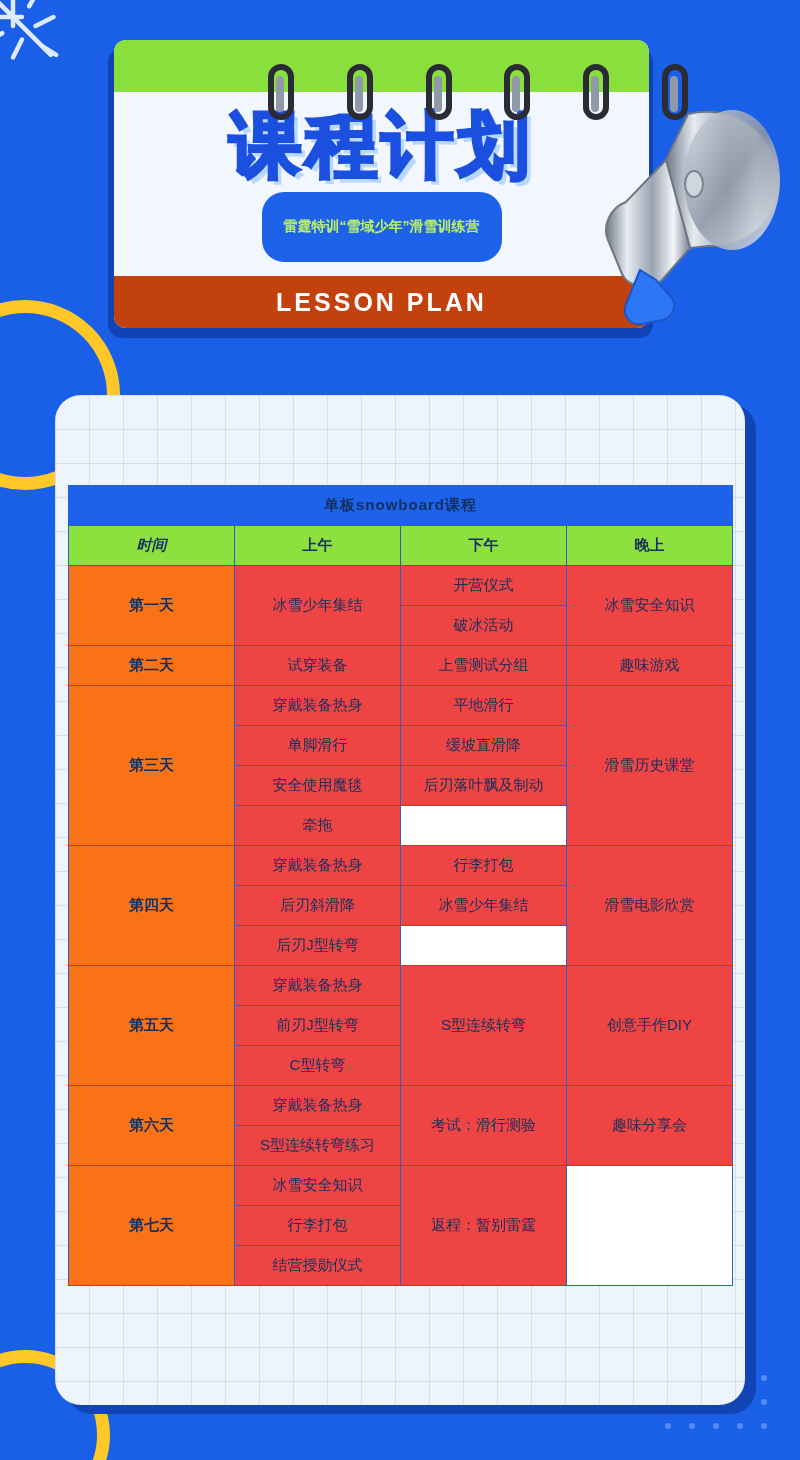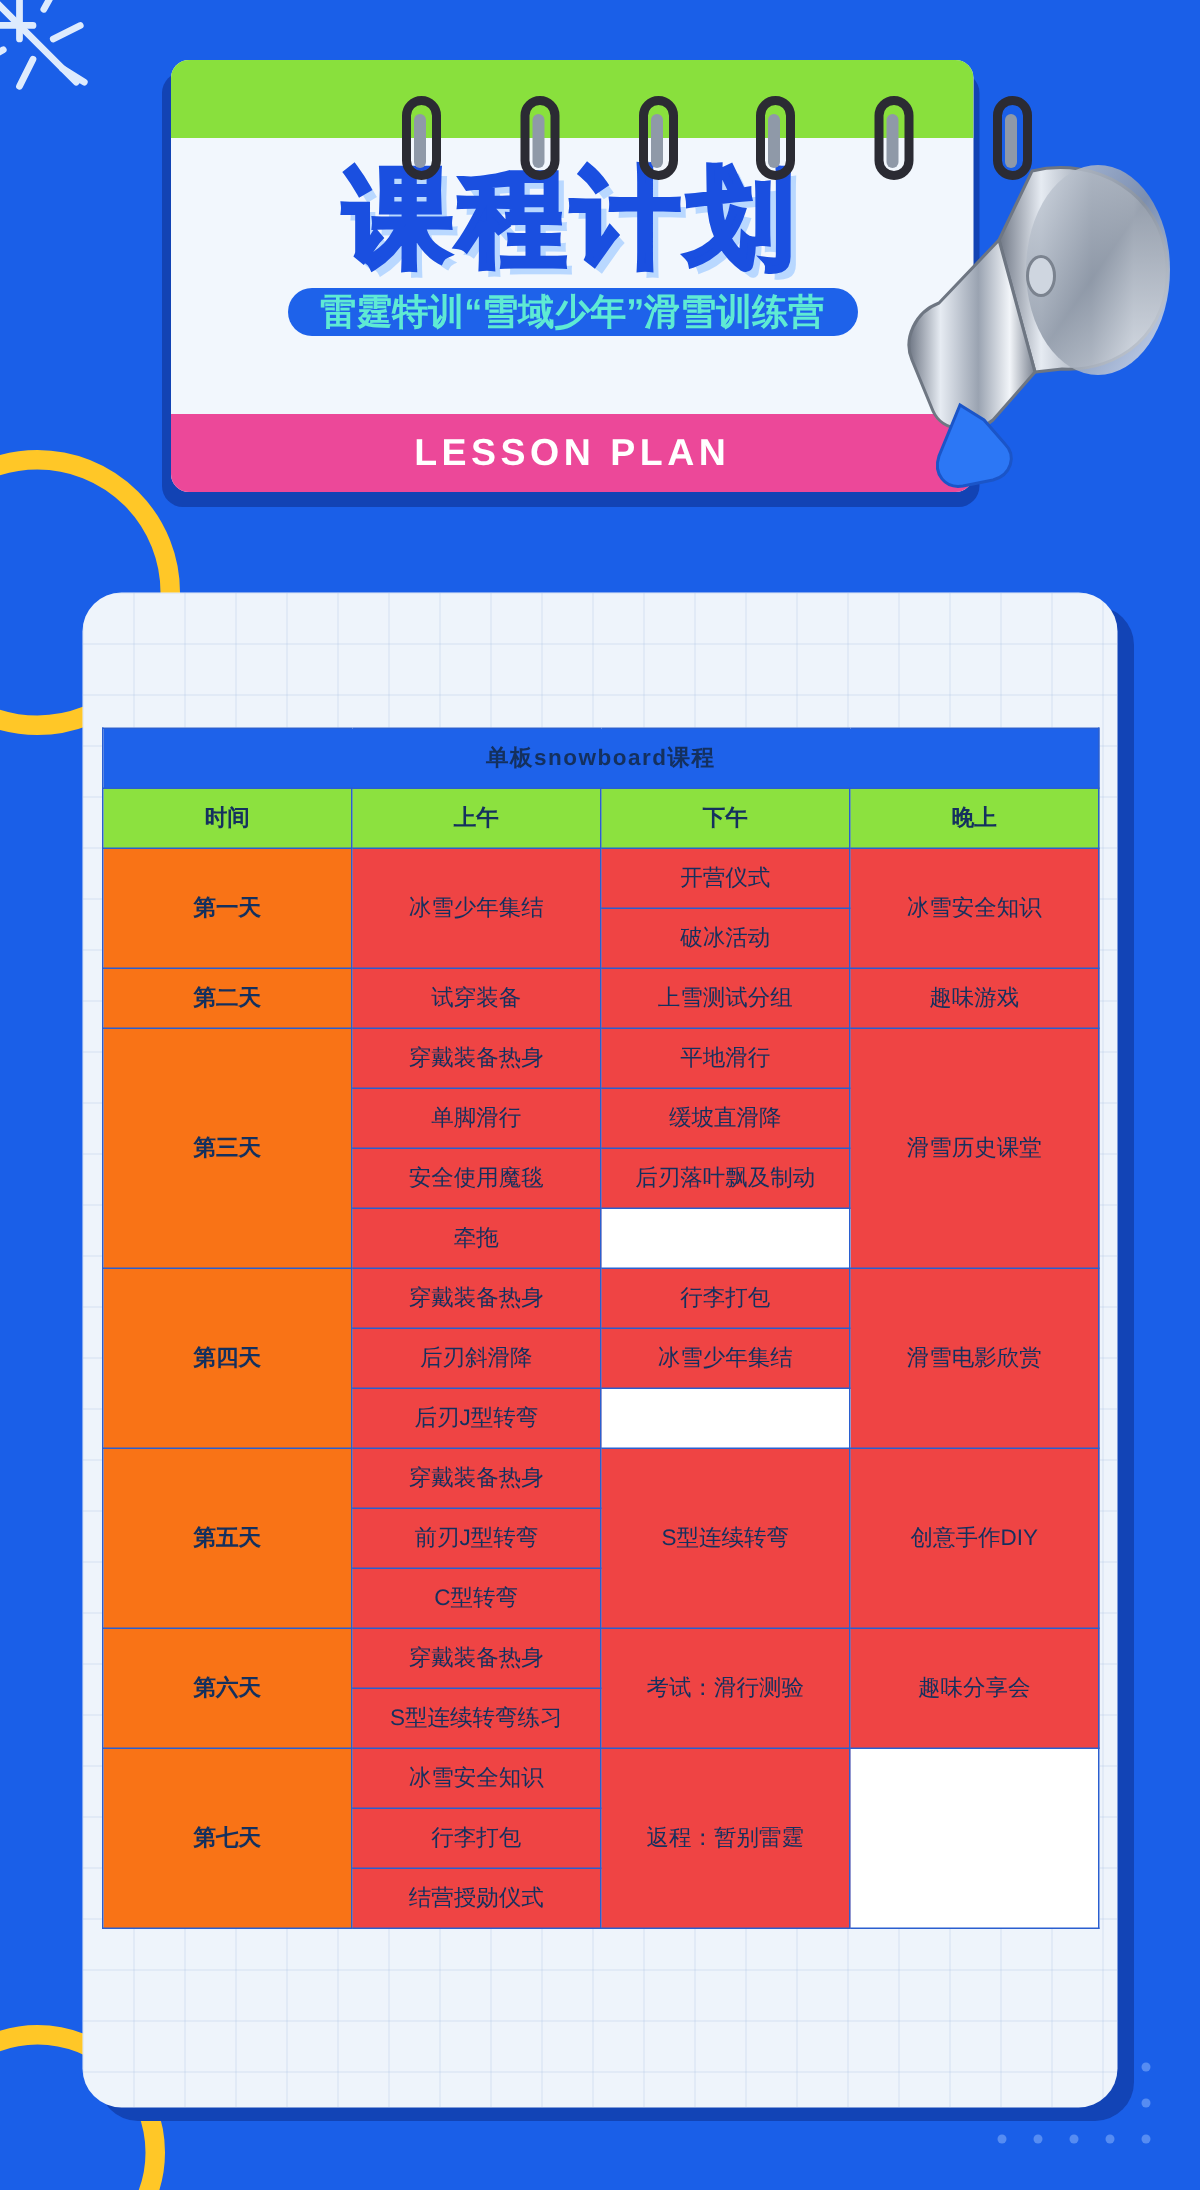--- a/index.html
+++ b/index.html
@@ -76,21 +76,21 @@
   .header-green-bar {
     position: absolute;
     left: 0; top: 0;
     width: 100%; height: 52px;
     background: #89e03d;
   }
   .header-blue-strip {
     position: absolute;
     left: 0; bottom: 0;
     width: 100%; height: 52px;
-    background: #ec4899;
+    background: #c2410c;
     display: flex;
     align-items: center;
     justify-content: center;
   }
   .lesson-plan-en {
     color: #ffffff;
     font-size: 25px;
     letter-spacing: 3px;
     font-weight: 600;
   }
@@ -106,24 +106,24 @@
     -webkit-text-stroke: 3px #1a4fe0;
     text-shadow: 5px 5px 0 #b9d8ff;
     font-family: Liberation Serif, serif;
   }
   .subtitle-pill {
     position: absolute;
     left: 50%;
     transform: translateX(-50%);
     top: 152px;
     background: #1e62ea;
-    color: #5eead4;
+    color: #bef264;
     border-radius: 22px;
-    padding: 0 22px;
-    font-size: 24px;
+    padding: 26px 22px;
+    font-size: 14px;
     font-weight: 700;
     white-space: nowrap;
   }
   
   .spiral {
     position: absolute;
     top: 30px;
     left: 168px;
     width: 420px;
     height: 58px;
@@ -216,21 +216,21 @@
     color: #10305e;
   }
   .day-cell {
     background: #f97316;
     font-weight: 700;
     font-size: 19px;
     color: #10305e;
   }
   .sub-cell { background: #ef4444; }
   .blank-cell { background: #ffffff; }
-  .col-day { width: 160px; }
+  .col-day { width: 160px; font-style: italic; }
   .col-am  { width: 140px; }
   .col-pm  { width: 175px; }
   .col-ev  { width: 190px; }
 </style>
 </head>
 <body>
 
 <svg class="deco-snow" viewBox="0 0 100 100">
   <g stroke="#e9f3ff" stroke-width="5" stroke-linecap="round" fill="none">
     <path d="M10 10 L72 72"></path>

